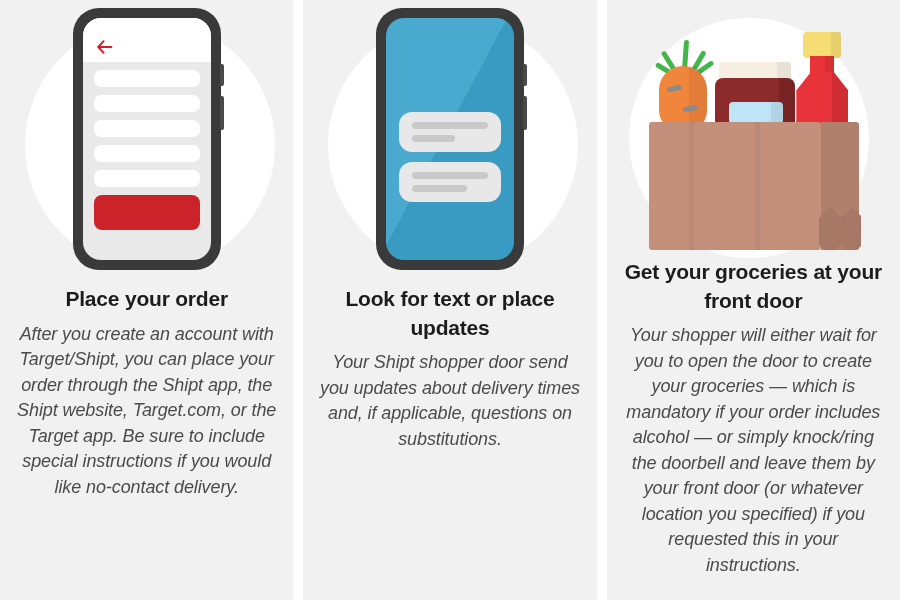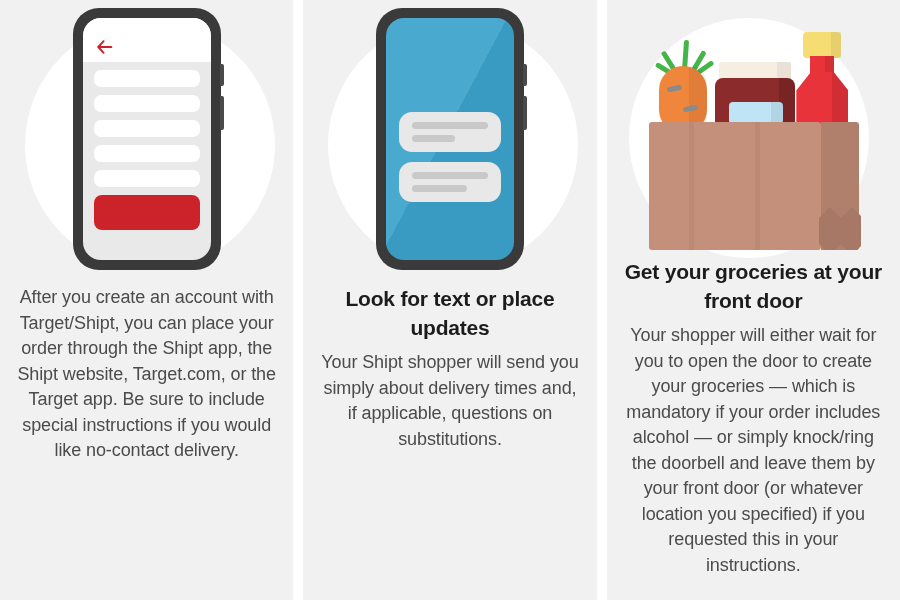--- a/index.html
+++ b/index.html
@@ -303,20 +303,21 @@
     color: #1c1c1c;
     line-height: 1.36;
     letter-spacing: -0.2px;
     margin-bottom: 8px;
   }
   .col p {
     font-size: 18px;
     color: #4b4b4b;
     line-height: 1.42;
     letter-spacing: -0.1px;
+    font-style: italic;
   }
   .col.c-third .art { height: 258px; }
 </style>
 </head>
 <body>
 
 <div class="board">
 
   <div class="col c-first">
     <div class="art">
@@ -336,20 +337,21 @@
             <div class="row-item"></div>
             <div class="row-item"></div>
             <div class="row-item"></div>
             <div class="row-item"></div>
           </div>
           <div class="cta"></div>
         </div>
       </div>
     </div>
     <div class="txt">
+      <h2>Place your order</h2>
       <p>After you create an account with Target/Shipt, you can place your order through the Shipt app, the Shipt website, Target.com, or the Target app. Be sure to include special instructions if you would like no-contact delivery.</p>
     </div>
   </div>
 
   <div class="col c-second">
     <div class="art">
       <div class="circle c2"></div>
       <div class="phone">
         <div class="btn-side s1"></div>
         <div class="btn-side s2"></div>
@@ -361,21 +363,21 @@
           </div>
           <div class="bubble b2">
             <div class="tline w-full"></div>
             <div class="tline w-mid"></div>
           </div>
         </div>
       </div>
     </div>
     <div class="txt">
       <h2>Look for text or place updates</h2>
-      <p>Your Shipt shopper will send you simply about delivery times and, if applicable, questions on substitutions.</p>
+      <p>Your Shipt shopper door send you updates about delivery times and, if applicable, questions on substitutions.</p>
     </div>
   </div>
 
   <div class="col c-third">
     <div class="art">
       <div class="circle c3"></div>
       <div class="bagwrap">
 
         <div class="leaf l2"></div>
         <div class="leaf l5"></div>

